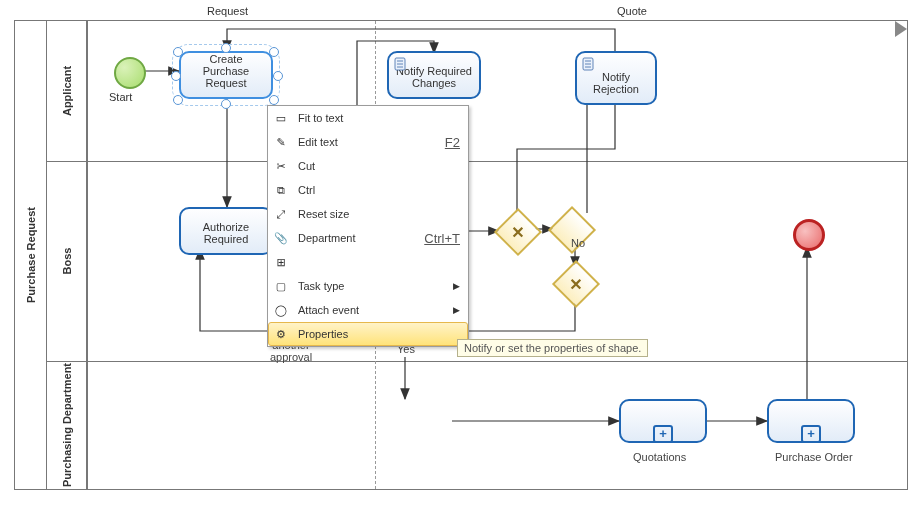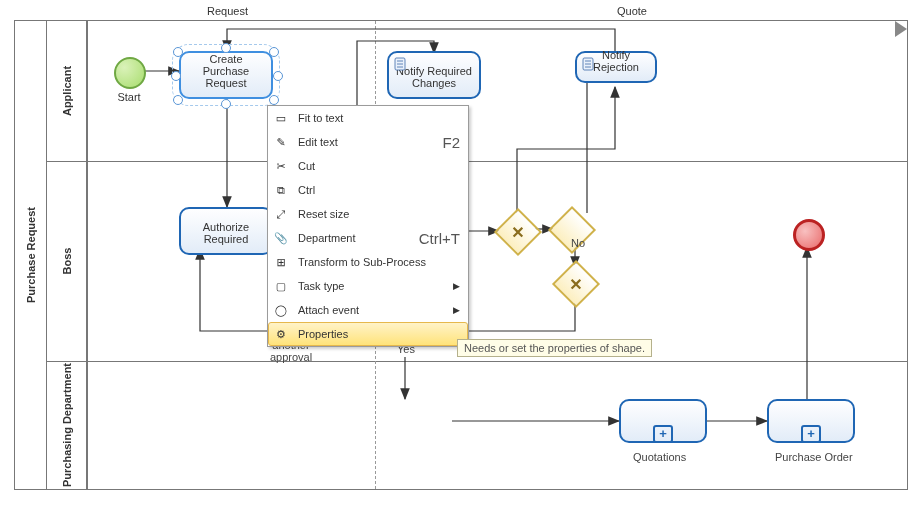--- a/index.html
+++ b/index.html
@@ -9,36 +9,36 @@
 .lane-labels { position:absolute; left:46px; top:20px; width:40px; height:468px; border:1px solid #777; }
 .lane-lbl { position:absolute; left:0; width:100%; display:flex; align-items:center; justify-content:center; }
 .lane-lbl span { transform:rotate(-90deg); white-space:nowrap; font-weight:bold; }
 .lane-sep { position:absolute; left:0; width:100%; height:0; border-top:1px solid #777; }
 .canvas { position:absolute; left:86px; top:20px; width:820px; height:468px; border:1px solid #777; }
 .hline { position:absolute; left:0; width:100%; height:0; border-top:1px solid #777; }
 .phase { position:absolute; top:-16px; font-weight:normal; }
 .phase-div { position:absolute; top:0; height:468px; border-left:1px dashed #999; }
 .chevron { position:absolute; top:0; right:0; width:0; height:0; border-top:8px solid transparent; border-bottom:8px solid transparent; border-left:12px solid #888; }
 .start { position:absolute; width:28px; height:28px; border-radius:50%; border:2px solid #6fa843; background:radial-gradient(circle at 30% 30%,#daf2b9,#a8dd6e); }
-.start-lbl { position:absolute; text-align:center; }
+.start-lbl { position:absolute; }
 .task { position:absolute; border:2px solid #1f66b4; border-radius:10px; background:linear-gradient(#fefeff,#e2ecf8); display:flex; align-items:flex-end; justify-content:center; text-align:center; padding:8px 6px; box-sizing:border-box; }
 .task.sel { border-color:#3f8fe0; outline:1px dashed #a5c9ec; outline-offset:6px; }
 .task .scripticon { position:absolute; left:5px; top:4px; width:12px; height:14px; }
 .sub { position:absolute; bottom:-2px; left:50%; transform:translateX(-50%); width:16px; height:14px; border:2px solid #1f66b4; border-radius:3px; display:flex; align-items:center; justify-content:center; color:#1f66b4; font-weight:bold; font-size:13px; line-height:0; }
 .gw { position:absolute; width:30px; height:30px; transform:rotate(45deg); border:2px solid #d0b24a; background:linear-gradient(#fff,#fcefc0); }
 .gw .x { position:absolute; inset:0; display:flex; align-items:center; justify-content:center; transform:rotate(-45deg); color:#8a6d1e; font-weight:bold; font-size:16px; }
 .end { position:absolute; width:26px; height:26px; border-radius:50%; border:3px solid #b22; background:radial-gradient(circle at 35% 35%,#f8c0c0,#e96a6a); }
 .lbl { position:absolute; color:#444; }
 svg.arrows { position:absolute; left:0; top:0; pointer-events:none; }
 .menu { position:absolute; width:200px; background:#fff; border:1px solid #9b9b9b; box-shadow:2px 2px 3px rgba(0,0,0,0.2); z-index:10; }
 .menu-row { display:flex; align-items:center; height:24px; padding:0 8px 0 4px; gap:8px; }
 .menu-row.hover { background:linear-gradient(#fff3c8,#ffe37a); border:1px solid #e6b84c; border-radius:3px; height:22px; padding:0 7px 0 3px; }
 .menu-icon { width:18px; display:flex; align-items:center; justify-content:center; }
 .menu-text { flex:1; }
-.menu-short { color:#555; font-size:15px; }
+.menu-short { color:#555; font-size:13px;text-decoration:underline; }
 .menu-arrow { color:#333; font-size:9px; }
 .tooltip { position:absolute; background:#fffde7; border:1px solid #b5b18c; padding:2px 6px; color:#555; font-size:11px; z-index:11; }
 .handle { position:absolute; width:8px; height:8px; border:1px solid #5a96d6; background:#fff; border-radius:50%; }
 </style>
 </head>
 <body>
 
 <div class="wrap">
   <div class="pool-label">
       <span>Purchase Request</span>
@@ -104,21 +104,21 @@
       <div class="handle" style="left:134px;top:78px"></div>
     <div class="handle" style="left:84px;top:50px"></div>
       <div class="handle" style="left:186px;top:50px"></div>
 
     <div class="task" style="left:300px;top:30px;width:94px;height:48px">
       <svg class="scripticon" viewBox="0 0 12 14">
           <path d="M2,1 L10,1 Q11,1 11,3 L11,12 Q11,13 9,13 L2,13 Q1,13 1,11 L1,3 Q1,1 2,1 M3,4 L9,4 M3,7 L9,7 M3,10 L9,10" stroke="#3d6aa8" fill="#eaf1fb" stroke-width="0.8"></path>
         </svg>
       <span>Notify Required Changes</span>
     </div>
-    <div class="task" style="left:488px;top:30px;width:82px;height:32px">
+    <div class="task" style="left:488px;top:30px;width:82px;height:54px">
       <svg class="scripticon" viewBox="0 0 12 14">
           <path d="M2,1 L10,1 Q11,1 11,3 L11,12 Q11,13 9,13 L2,13 Q1,13 1,11 L1,3 Q1,1 2,1 M3,4 L9,4 M3,7 L9,7 M3,10 L9,10" stroke="#3d6aa8" fill="#eaf1fb" stroke-width="0.8"></path>
         </svg>
       <span>Notify Rejection</span>
     </div>
     <div class="task" style="left:92px;top:186px;width:94px;height:48px">
         <span>Authorize Required</span>
       </div>
     <div class="task" style="left:532px;top:378px;width:88px;height:44px">
       <div class="sub">+</div>
@@ -167,32 +167,31 @@
           <span class="menu-icon">⤢</span>
           <span class="menu-text">Reset size</span>
         </div>
       <div class="menu-row">
           <span class="menu-icon">📎</span>
           <span class="menu-text">Department</span>
           <span class="menu-short">Ctrl+T</span>
         </div>
       <div class="menu-row">
           <span class="menu-icon">⊞</span>
-          <span class="menu-text">Transform to Sub-Process</span>
         </div>
       <div class="menu-row">
           <span class="menu-icon">▢</span>
           <span class="menu-text">Task type</span>
           <span class="menu-arrow">▶</span>
         </div>
       <div class="menu-row">
           <span class="menu-icon">◯</span>
           <span class="menu-text">Attach event</span>
           <span class="menu-arrow">▶</span>
         </div>
       <div class="menu-row hover">
           <span class="menu-icon">⚙</span>
           <span class="menu-text">Properties</span>
         </div>
     </div>
-    <div class="tooltip" style="left:370px;top:318px">Needs or set the properties of shape.</div>
+    <div class="tooltip" style="left:370px;top:318px">Notify or set the properties of shape.</div>
   </div>
 </div>
 
 </body></html>

